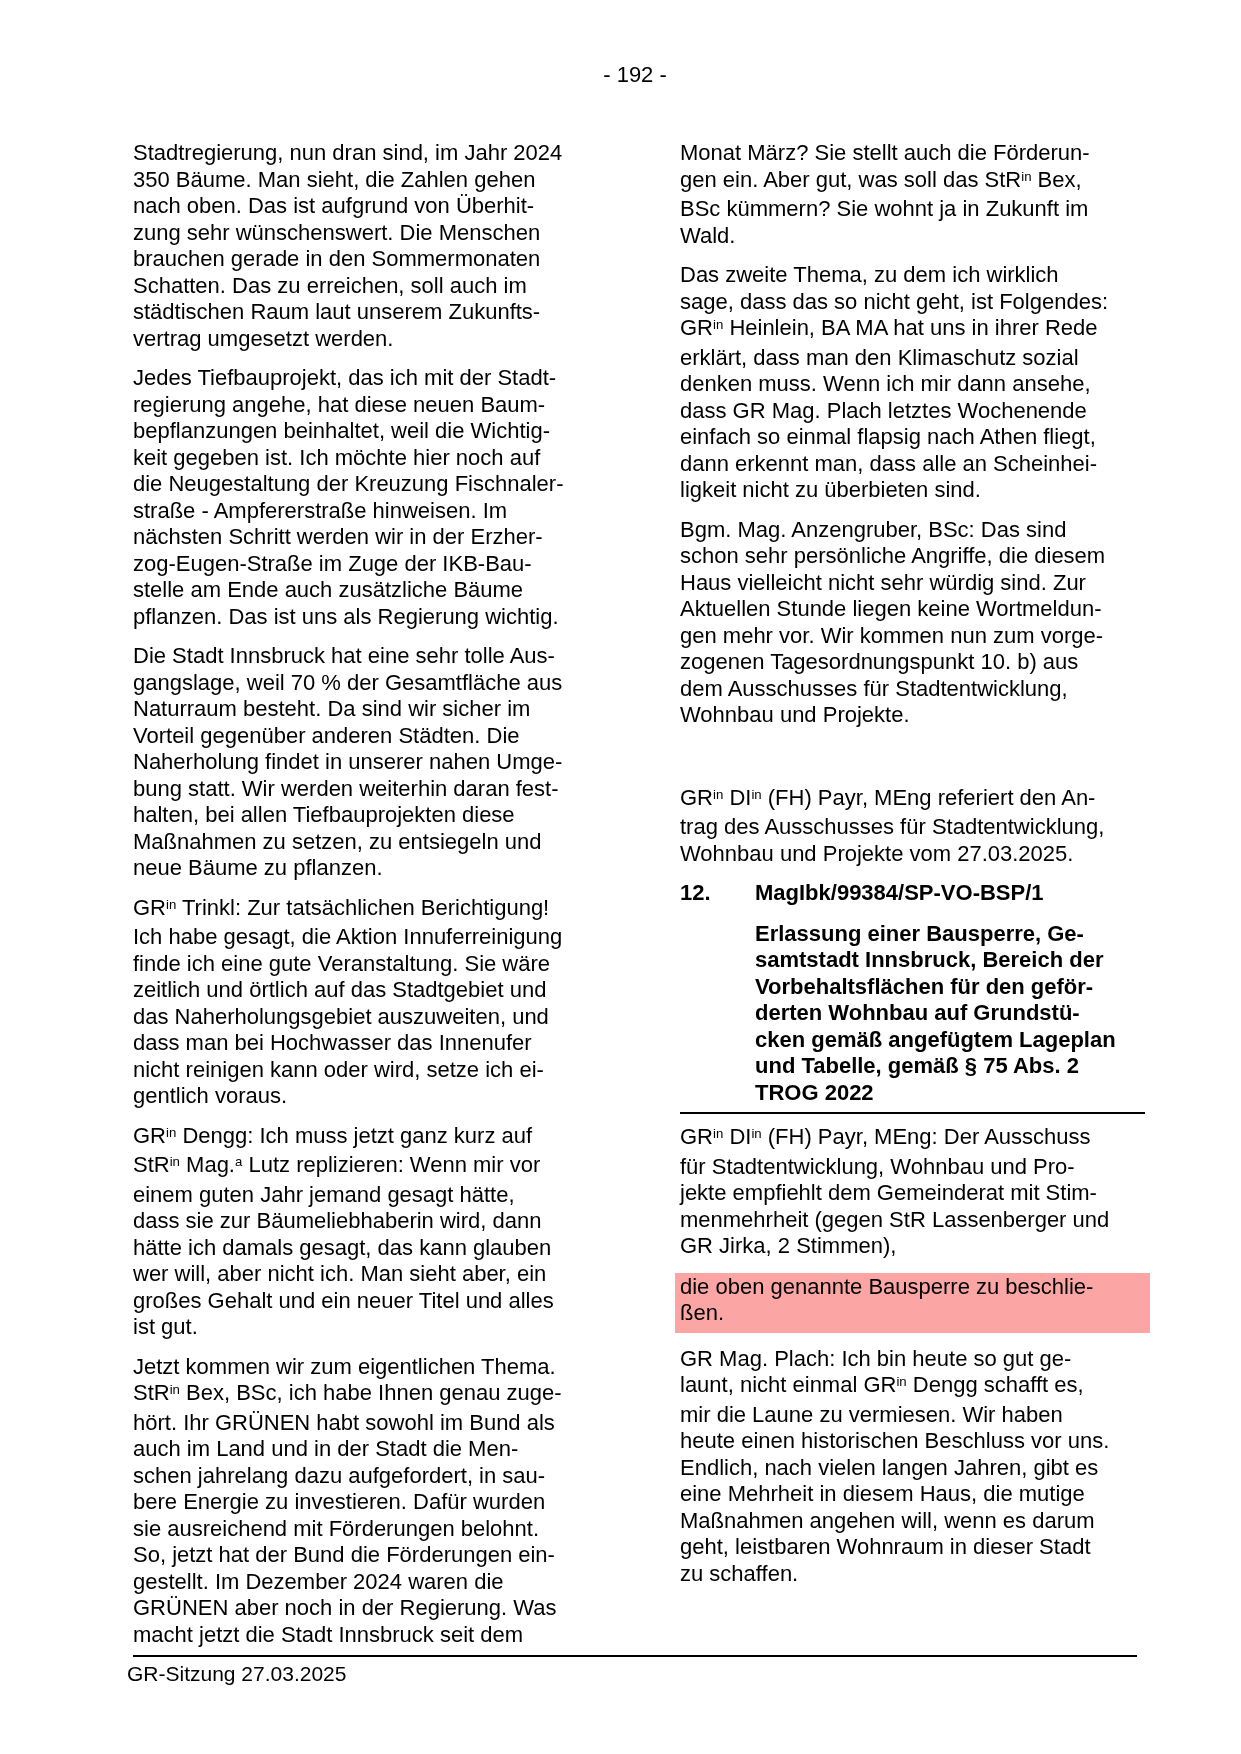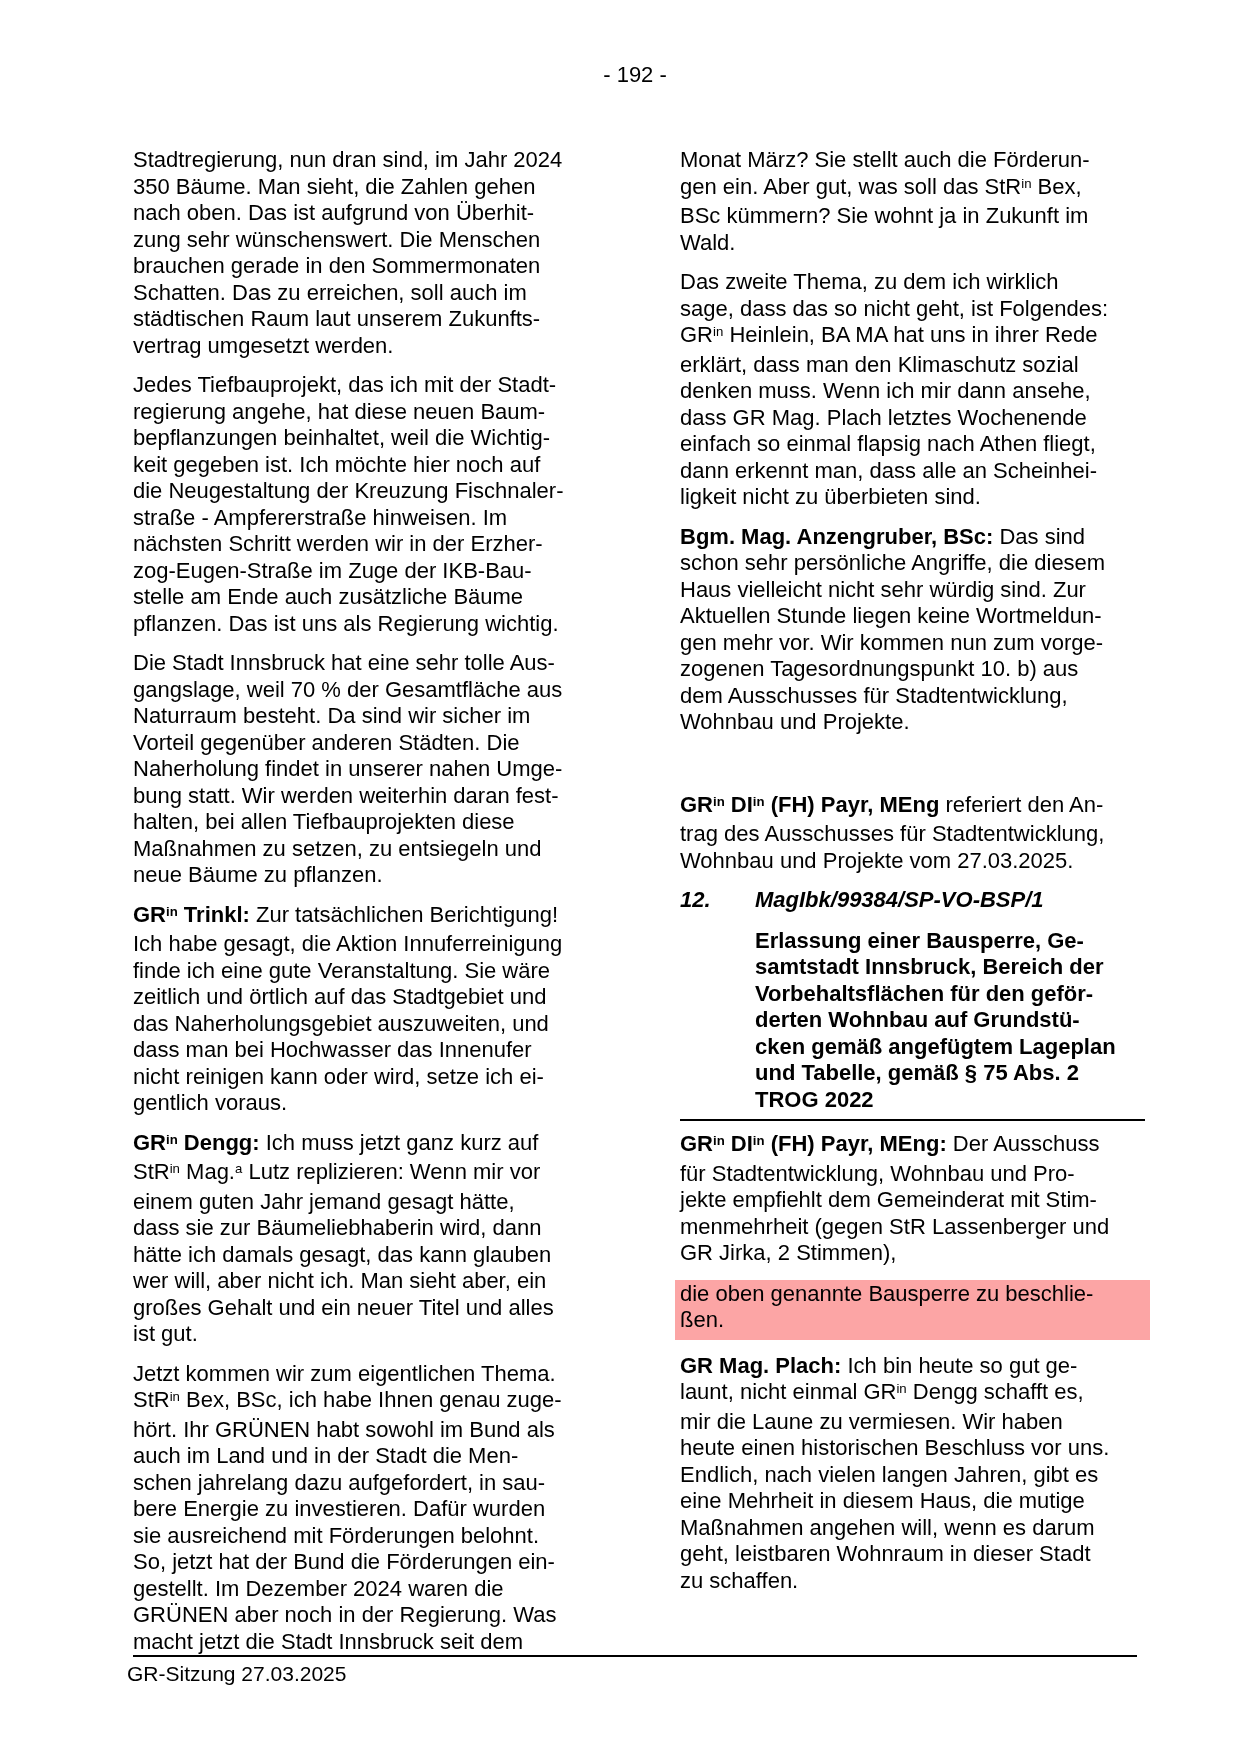--- a/index.html
+++ b/index.html
@@ -29,31 +29,31 @@
   .col {
     position: absolute;
     top: 140px;
     font-size: 22px;
     line-height: 26.5px;
   }
   .col-left  { left: 133px; width: 470px; }
   .col-right { left: 680px; width: 465px; }
 
   .para {
-    margin: 7px 0 13px 0;
+    margin: 0 0 13px 0;
     white-space: pre-line;
   }
-  .b { font-weight: bold; }
+  .b { font-weight: normal; }
   .sup {
     font-size: 0.60em;
     position: relative;
     top: -0.45em;
   }
   .gap-xl { margin-top: 56px; }
-  .gap-lg { margin-top: 45px; font-style: italic; }
+  .gap-lg { margin-top: 45px; }
 
   .item {
     display: flex;
     margin: 0 0 14px 0;
     font-weight: bold;
   }
   .item .num { width: 75px; flex: none; }
 
   .heading {
     margin: 0 0 6px 75px;

